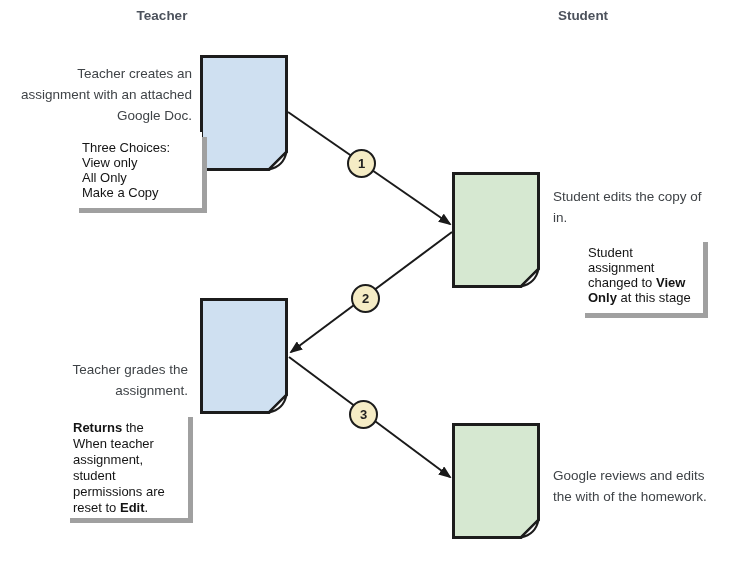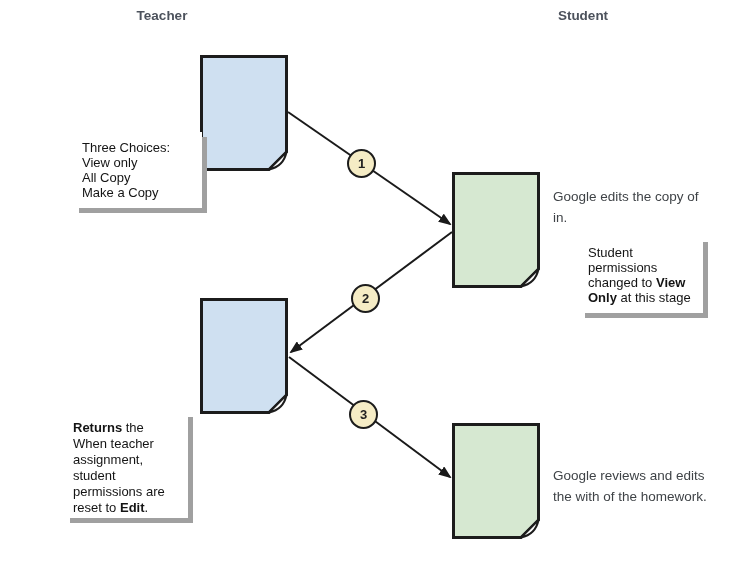--- a/index.html
+++ b/index.html
@@ -90,42 +90,51 @@
   <div class="step" style="left:347px;top:149px;">
     <span>1</span>
   </div>
   <div class="step" style="left:351px;top:284px;">
     <span>2</span>
   </div>
   <div class="step" style="left:349px;top:400px;">
     <span>3</span>
   </div>
 
+  <div class="label right" style="right:548px;top:63px;">
+    <div class="ln">Teacher creates an</div>
+    <div class="ln">assignment with an attached</div>
+    <div class="ln">Google Doc.</div>
+  </div>
 
   <div class="label" style="left:553px;top:186px;">
-    <div class="ln">Google edits the copy of</div>
+    <div class="ln">Student edits the copy of</div>
     <div class="ln">in.</div>
   </div>
 
+  <div class="label right" style="right:552px;top:359px;">
+    <div class="ln">Teacher grades the</div>
+    <div class="ln">assignment.</div>
+  </div>
 
   <div class="label" style="left:553px;top:465px;">
     <div class="ln">Google reviews and edits</div>
     <div class="ln">the with of the homework.</div>
   </div>
 
   <div class="callout" style="left:74px;top:132px;width:128px;height:76px;">
     <div class="cl">Three Choices:</div>
     <div class="cl">View only</div>
-    <div class="cl">All Copy</div>
+    <div class="cl">All Only</div>
     <div class="cl">Make a Copy</div>
   </div>
 
   <div class="callout" style="left:580px;top:237px;width:123px;height:76px;">
     <div class="cl">Student</div>
-    <div class="cl">permissions</div>
+    <div class="cl">assignment</div>
     <div class="cl"><span>changed to </span><b>View</b></div>
     <div class="cl"><b>Only</b><span> at this stage</span></div>
   </div>
 
   <div class="callout" style="left:65px;top:412px;width:123px;height:106px;line-height:16px;">
     <div class="cl"><b>Returns</b><span> the</span></div>
     <div class="cl">When teacher</div>
     <div class="cl">assignment,</div>
     <div class="cl">student</div>
     <div class="cl">permissions are</div>

